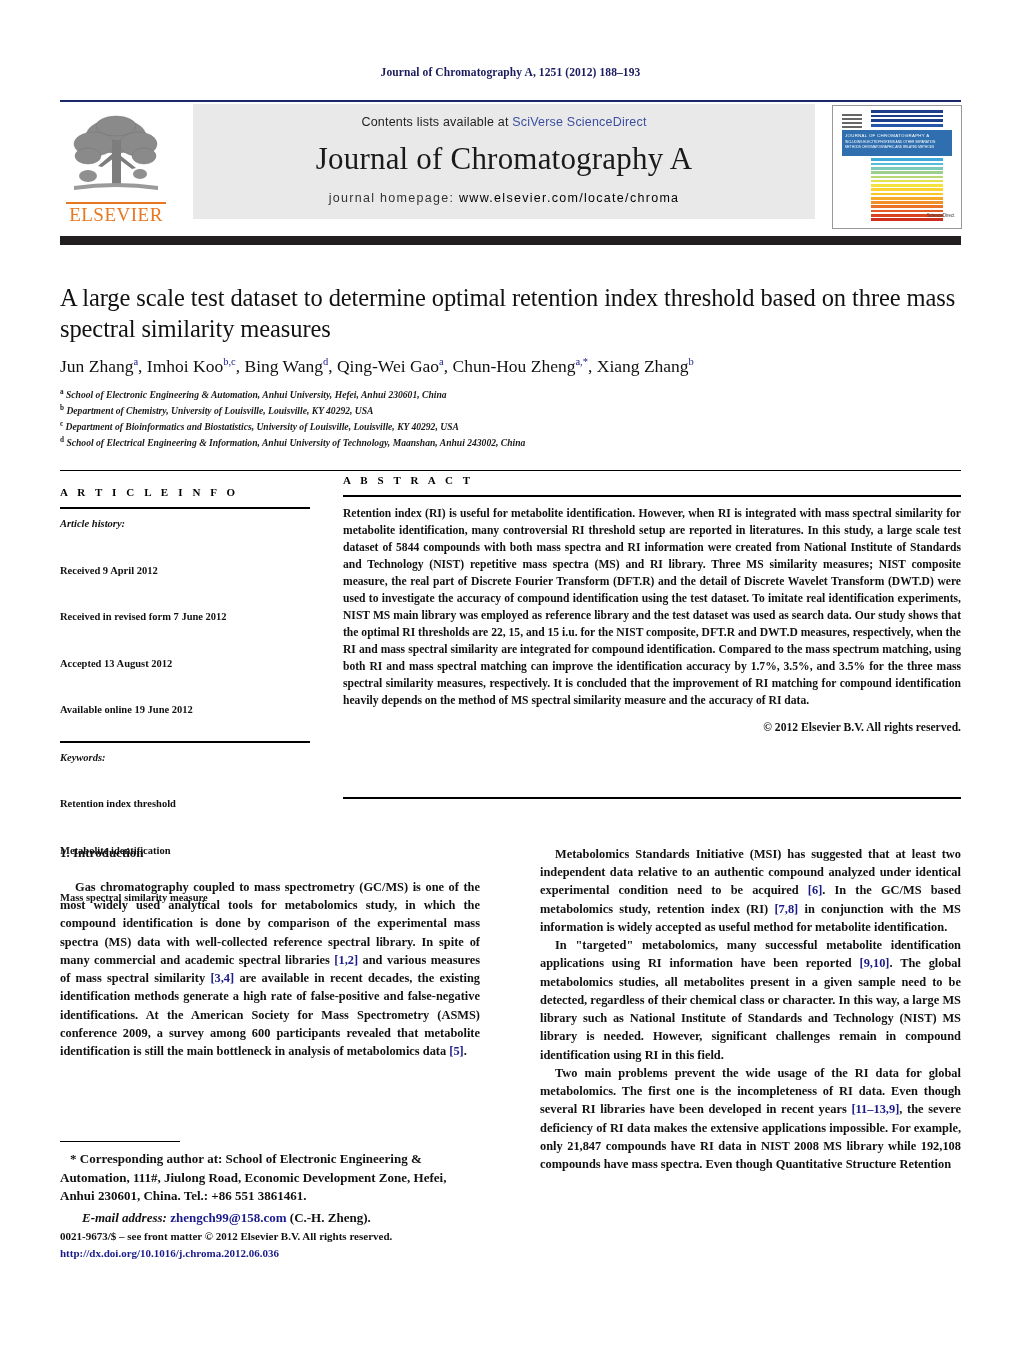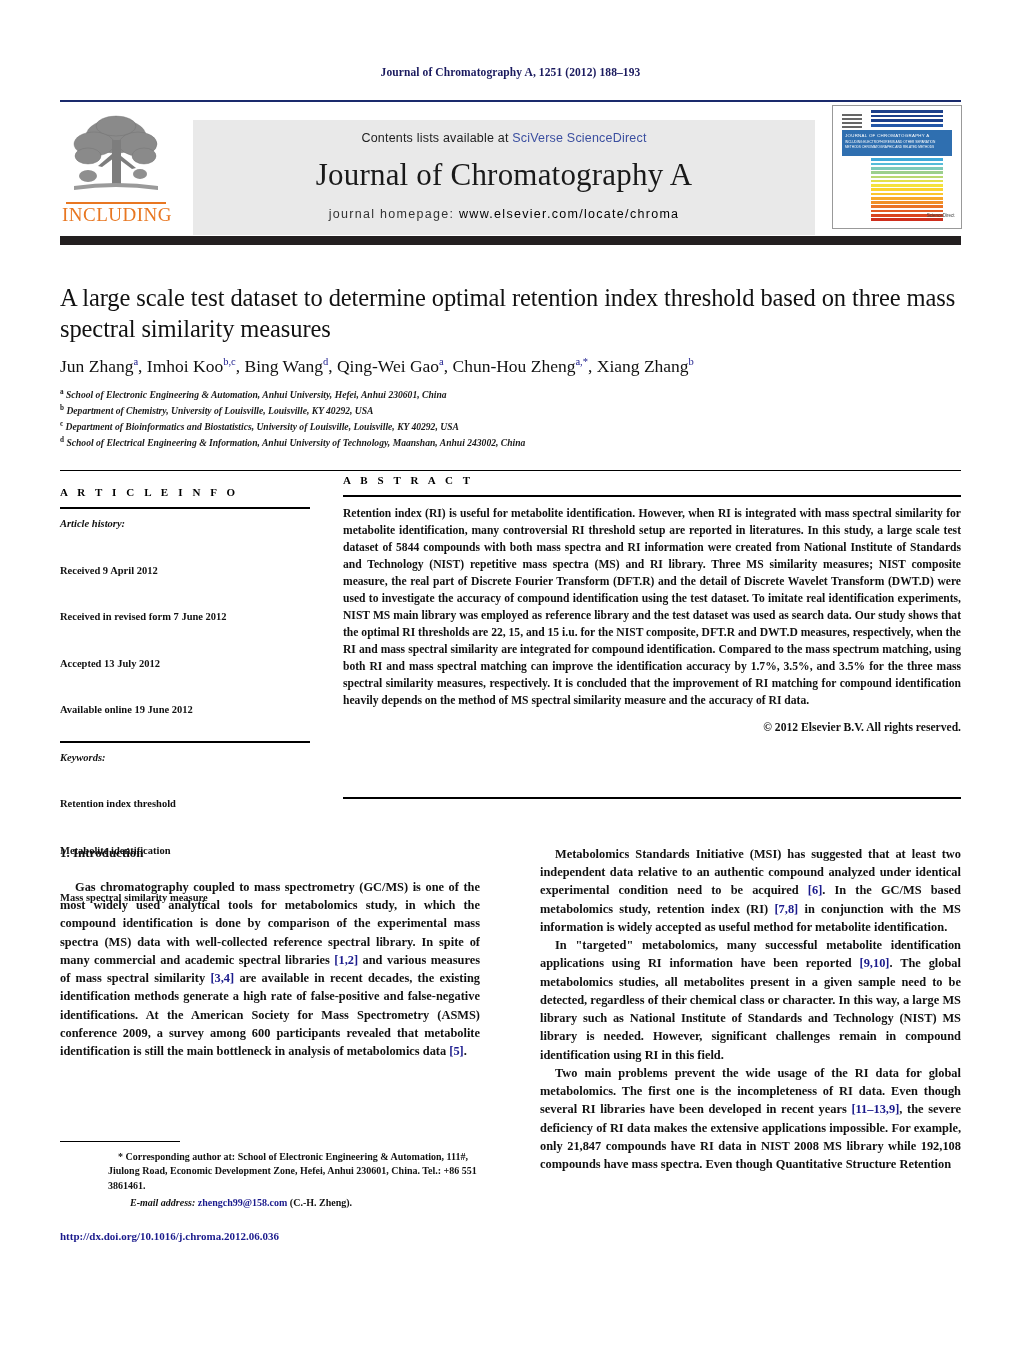--- a/index.html
+++ b/index.html
@@ -42,21 +42,21 @@
     font-family: "Liberation Serif", serif;
     font-size: 19px; color: #E87722; letter-spacing: 0.5px;
   }
   .elsevier-rule {
     position: absolute; left: 4px; bottom: 24px; width: 100px; height: 2px;
     background: #E87722;
   }
   .tree-svg { position: absolute; left: 6px; top: 4px; }
 
   .central {
-    position: absolute; left: 133px; top: 20px;
+    position: absolute; left: 133px; top: 4px;
     width: 622px; height: 115px;
     background: #e9e9e9;
     text-align: center;
   }
   .contents-line {
     margin-top: 11px;
     font-family: "Liberation Sans", sans-serif;
     font-size: 12.5px; color: #222;
     letter-spacing: 0.2px;
   }
@@ -188,22 +188,22 @@
     hyphens: auto;
   }
   p.para.first { margin-top: 17px; }
   .ref { color: #1a1a8c; }
 
   
   .footnotes { position: absolute; left: 60px; top: 1141px; width: 420px; }
   .fn-rule { width: 120px; height: 1px; background: #000; margin-bottom: 8px; }
   .fn {
     font-family: "Liberation Serif", serif;
-    font-weight: bold; font-size: 10px; line-height: 1.44;
-    color: #111; text-indent: 10px; margin-left: 48px;
+    font-weight: bold; font-size: 13px; line-height: 1.44;
+    color: #111; text-indent: 10px;
   }
   .fn .em { font-style: italic; }
   .fn a { color: #1a1a8c; text-decoration: none; }
   .fn-email { text-indent: 22px; margin-top: 3px; }
 
   .imprint { position: absolute; left: 60px; top: 1228px; width: 460px; }
   .imprint .l1 {
     font-family: "Liberation Serif", serif;
     font-weight: bold; font-size: 11px; color: #111; line-height: 1.5;
   }
@@ -237,21 +237,21 @@
           <path d="M44 44 L30 56 L34 57 L46 48 Z"></path>
           <path d="M53 46 L68 58 L64 59 L52 50 Z"></path>
         </g>
         <path d="M6 76 Q48 70 90 76 L90 80 Q48 74 6 80 Z" fill="#9a9a9a"></path>
         <g fill="#8f8f8f">
           <ellipse cx="20" cy="66" rx="9" ry="6"></ellipse>
           <ellipse cx="72" cy="64" rx="7" ry="5"></ellipse>
         </g>
       </svg>
       <div class="elsevier-rule"></div>
-      <div class="elsevier-word">INCLUDING</div>
+      <div class="elsevier-word">ELSEVIER</div>
     </div>
 
     <div class="central">
       <div class="contents-line">
         <span>Contents lists available at </span><a href="#">SciVerse ScienceDirect</a>
       </div>
       <div class="journal-title">Journal of Chromatography A</div>
       <div class="homepage-line">
         <span>journal homepage: </span><a href="#">www.elsevier.com/locate/chroma</a>
       </div>
@@ -314,21 +314,21 @@
 
   <div class="inforule-top"></div>
 
   <div class="infocol">
     <div class="sec-head">A R T I C L E   I N F O</div>
     <div class="hline"></div>
     <div class="meta-group">
       <div class="lab">Article history:</div>
       <div class="val">Received 9 April 2012</div>
       <div class="val">Received in revised form 7 June 2012</div>
-      <div class="val">Accepted 13 July 2012</div>
+      <div class="val">Accepted 13 August 2012</div>
       <div class="val">Available online 19 June 2012</div>
     </div>
     <div class="hline" style="margin-top:22px"></div>
     <div class="meta-group">
       <div class="lab">Keywords:</div>
       <div class="val">Retention index threshold</div>
       <div class="val">Metabolite identification</div>
       <div class="val">Mass spectral similarity measure</div>
     </div>
   </div>
@@ -355,16 +355,17 @@
   <div class="footnotes">
     <div class="fn-rule"></div>
     <div class="fn">* Corresponding author at: School of Electronic Engineering &amp; Automation, 111#, Jiulong Road, Economic Development Zone, Hefei, Anhui 230601, China. Tel.: +86 551 3861461.</div>
     <div class="fn fn-email">
       <span class="em">E-mail address:</span>
       <a href="#">zhengch99@158.com</a><span> (C.-H. Zheng).</span>
     </div>
   </div>
 
   <div class="imprint">
+    <div class="l1">0021-9673/$ – see front matter © 2012 Elsevier B.V. All rights reserved.</div>
     <div class="l2">http://dx.doi.org/10.1016/j.chroma.2012.06.036</div>
   </div>
 
 </div>
 
 </body></html>

